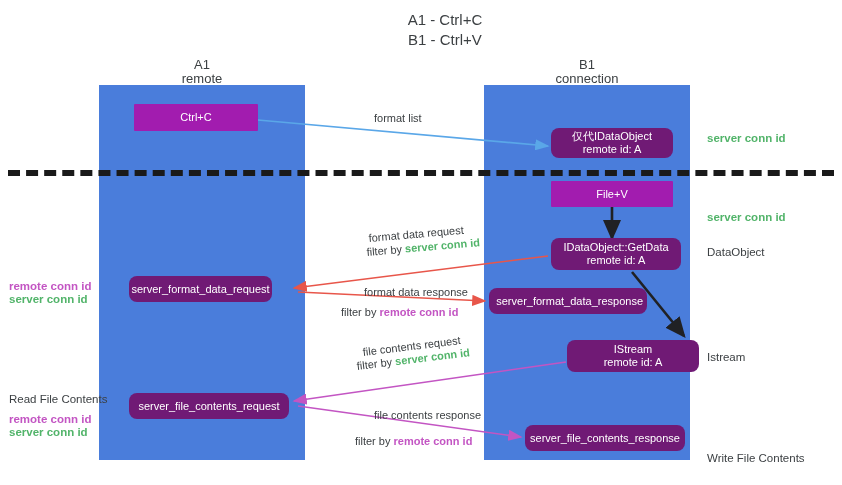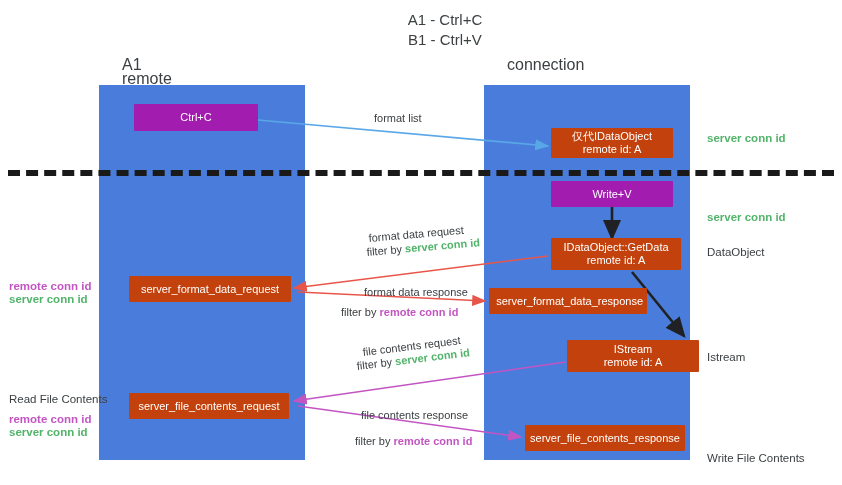--- a/index.html
+++ b/index.html
@@ -23,22 +23,23 @@
     width: 842px;
     text-align: center;
     color: #3c4043;
     font-size: 15px;
     line-height: 20px;
     margin-left: 24px;
   }
   
   .lane-head {
     position: absolute;
+    text-align: center;
     color: #3c4043;
-    font-size: 16px;
+    font-size: 13px;
     line-height: 14px;
     width: 160px;
   }
   
   .lane {
     position: absolute;
     background: #4a7ddb;
     top: 85px;
     height: 375px;
     width: 206px;
@@ -55,21 +56,21 @@
     align-items: center;
     justify-content: center;
     color: #ffffff;
     font-size: 11px;
     line-height: 13px;
     text-align: center;
     border-radius: 1px;
     padding: 2px 4px;
   }
   .node.green { background: #a21caf; }
-  .node.orange { background: #c2410c; }
+  .node.orange { background: #701a75; border-radius: 8px; }
   .node .l2 { font-size: 11px; }
 
   
   .ann {
     position: absolute;
     font-size: 11.5px;
     line-height: 14px;
     white-space: nowrap;
   }
   .c-green  { color: #52b46a; font-weight: bold; }
@@ -111,20 +112,21 @@
   <div class="title-block">
     <div>A1 - Ctrl+C</div>
     <div>B1 - Ctrl+V</div>
   </div>
 
   <div class="lane-head" style="left:122px; top:58px;">
     <div>A1</div>
     <div>remote</div>
   </div>
   <div class="lane-head" style="left:507px; top:58px;">
+    <div>B1</div>
     <div>connection</div>
   </div>
 
   <div class="lane" id="lane-a1"></div>
   <div class="lane" id="lane-b1"></div>
 
   <svg class="arrows" viewBox="0 0 842 485">
     <defs>
       <marker id="ah-blue" markerWidth="9" markerHeight="7" refX="8" refY="3.5" orient="auto">
         <polygon points="0 0, 9 3.5, 0 7" fill="#5aa7e8"></polygon>
@@ -160,29 +162,29 @@
   <div class="node green" style="left:134px; top:104px; width:124px; height:27px;">
     <div>Ctrl+C</div>
   </div>
 
   <div class="node orange" style="left:551px; top:128px; width:122px; height:30px;">
     <div>仅代IDataObject</div>
     <div class="l2">remote id: A</div>
   </div>
 
   <div class="node green" style="left:551px; top:181px; width:122px; height:26px;">
-    <div>Write+V</div>
+    <div>File+V</div>
   </div>
 
   <div class="node orange" style="left:551px; top:238px; width:130px; height:32px;">
     <div>IDataObject::GetData</div>
     <div class="l2">remote id: A</div>
   </div>
 
-  <div class="node orange" style="left:129px; top:276px; width:162px; height:26px;text-align:right;">
+  <div class="node orange" style="left:129px; top:276px; width:143px; height:26px;text-align:right;">
     <div>server_format_data_request</div>
   </div>
 
   <div class="node orange" style="left:489px; top:288px; width:158px; height:26px;align-items:flex-end;">
     <div>server_format_data_response</div>
   </div>
 
   <div class="node orange" style="left:567px; top:340px; width:132px; height:32px;">
     <div>IStream</div>
     <div class="l2">remote id: A</div>
@@ -206,21 +208,21 @@
   <div class="edge-label" style="left:364px; top:285px;">format data response</div>
   <div class="edge-label" style="left:341px; top:305px;">
     <span class="c-dark">filter by </span><span class="c-purple">remote conn id</span>
   </div>
 
   <div class="edge-label rot" style="left:362px; top:345px; transform: rotate(-7deg);">file contents request</div>
   <div class="edge-label rot" style="left:356px; top:359px; transform: rotate(-7deg);">
     <span class="c-dark">filter by </span><span class="c-green">server conn id</span>
   </div>
 
-  <div class="edge-label" style="left:361px; top:408px;">file contents response</div>
+  <div class="edge-label" style="left:374px; top:408px;">file contents response</div>
   <div class="edge-label" style="left:355px; top:434px;">
     <span class="c-dark">filter by </span><span class="c-purple">remote conn id</span>
   </div>
 
   <div class="ann c-green" style="left:707px; top:131px;">server conn id</div>
   <div class="ann c-green" style="left:707px; top:210px;">server conn id</div>
   <div class="ann c-dark" style="left:707px; top:245px;">DataObject</div>
   <div class="ann c-dark" style="left:707px; top:350px;">Istream</div>
   <div class="ann c-dark" style="left:707px; top:431px;margin-top:20px;">Write File Contents</div>
 

